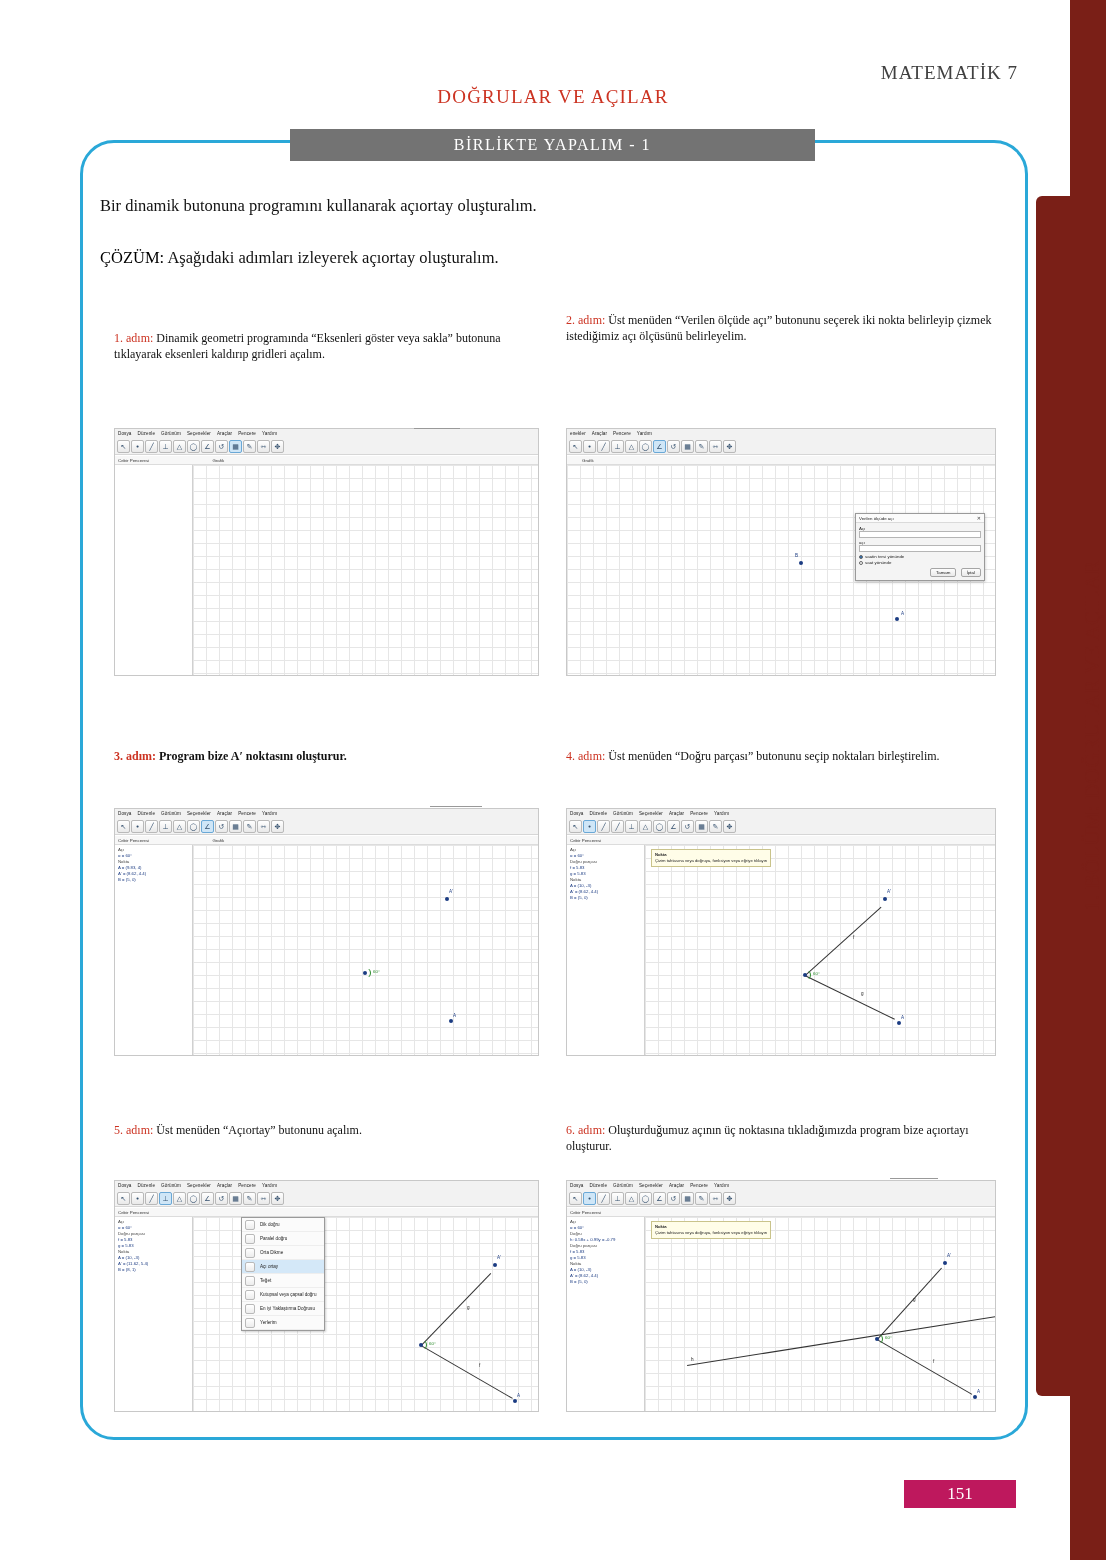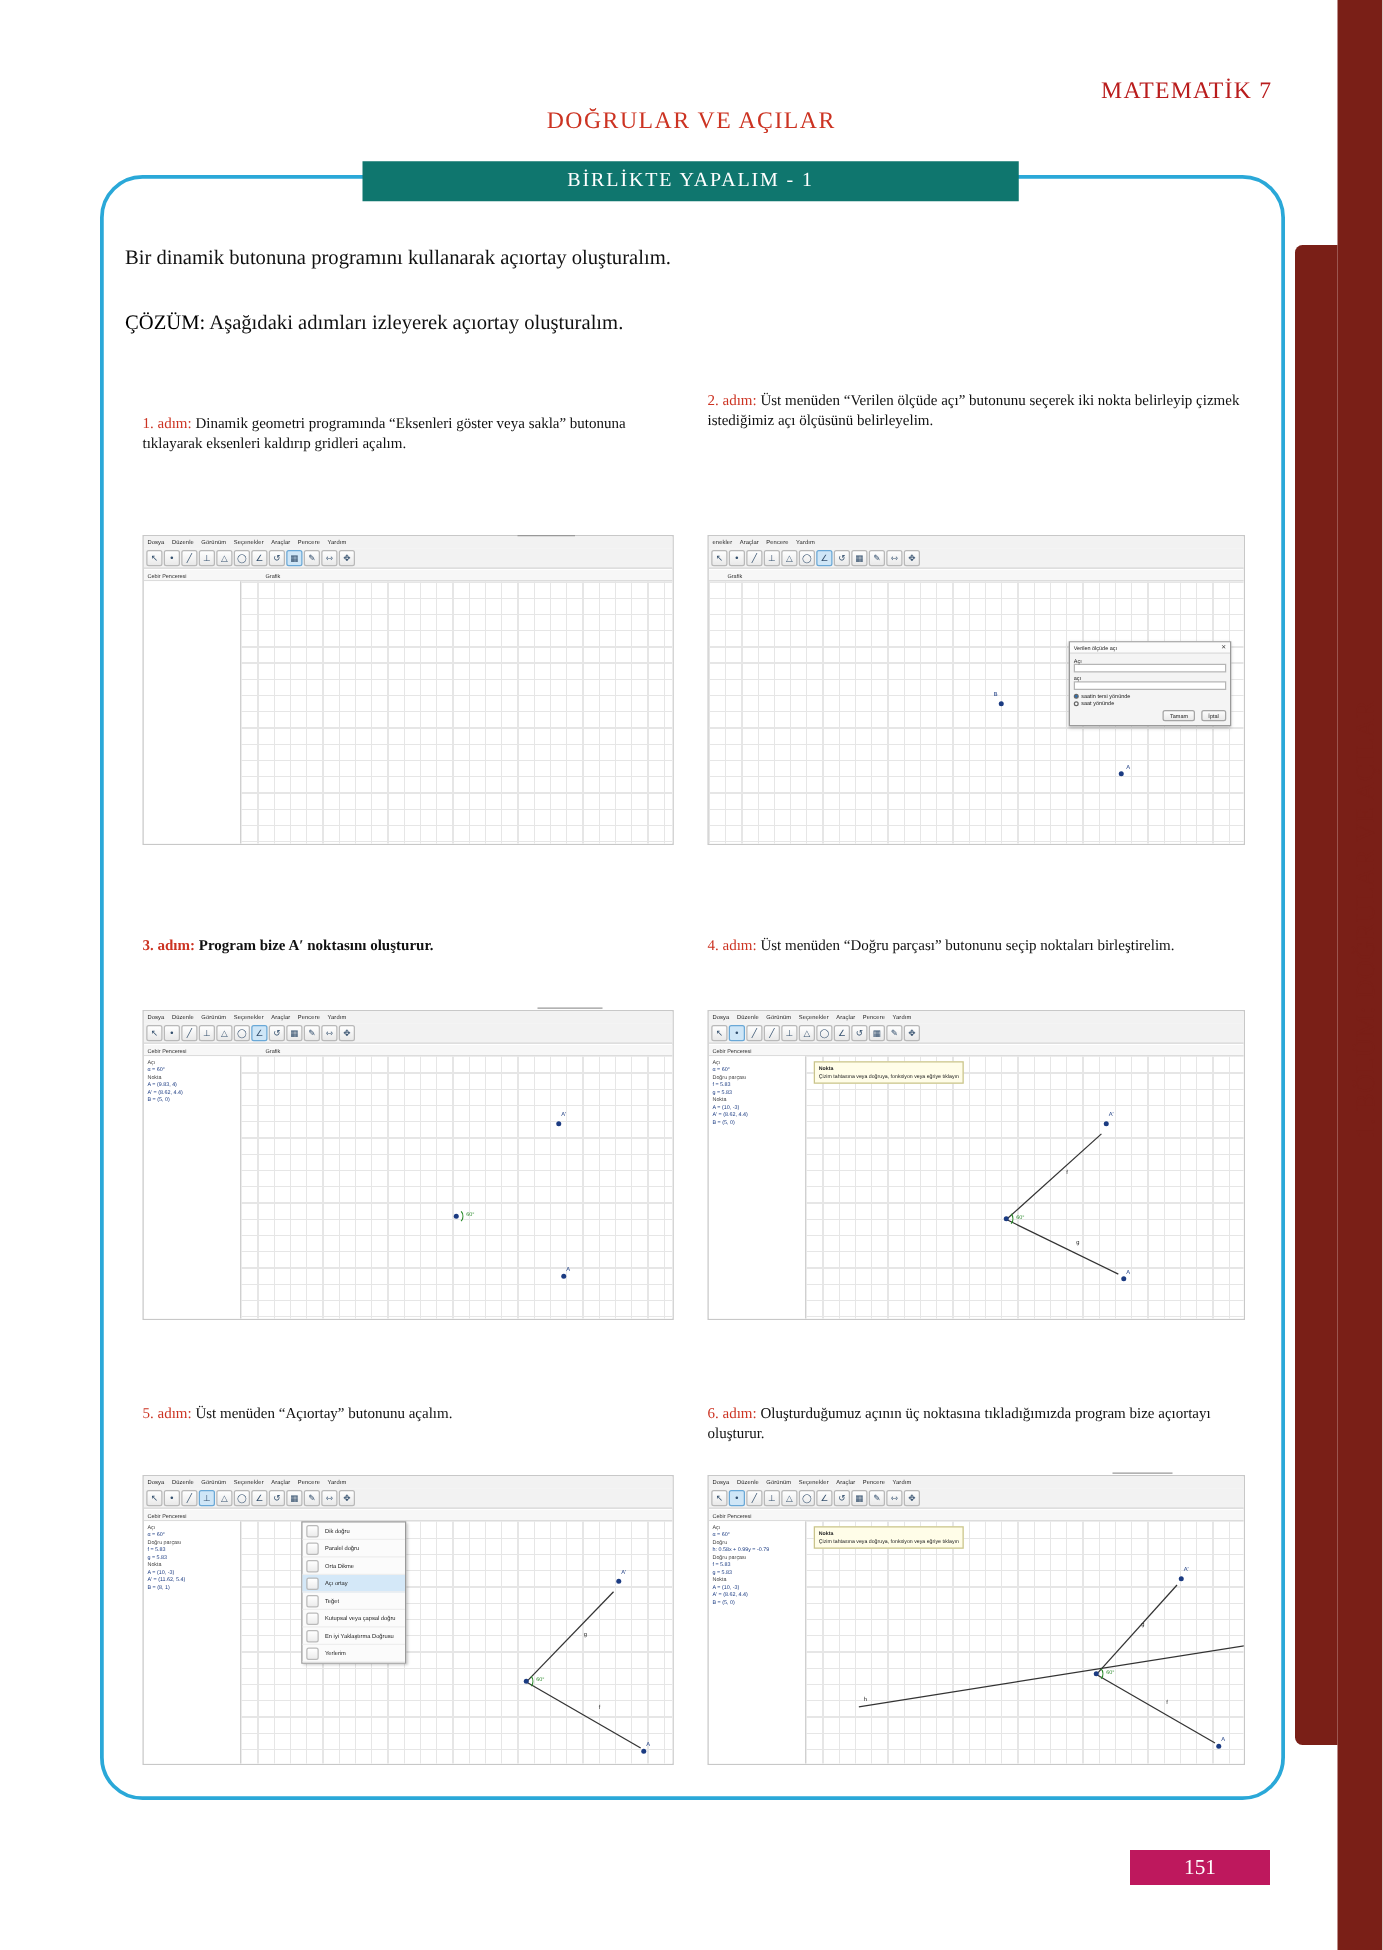--- a/index.html
+++ b/index.html
@@ -39,21 +39,21 @@
     white-space: nowrap;
     color: #7a1f17;
     font-size: 21px;
     letter-spacing: .4px;
     font-family: "Liberation Serif", serif;
   }
 
   .header-right {
     position: absolute;
     top: 62px; right: 88px;
-    color: #b91c1c;
+    color: #404040;
     font-size: 19px;
     letter-spacing: 1px;
     font-family: "Liberation Serif", serif;
   }
   .header-center {
     position: absolute;
     top: 86px; left: 0; width: 1106px;
     text-align: center;
     color: #cc3322;
     font-size: 19px;
@@ -67,21 +67,21 @@
     left: 80px; top: 140px;
     width: 948px; height: 1300px;
     border: 3px solid #2aa8d8;
     border-radius: 34px;
     background: #fff;
   }
   .banner {
     position: absolute;
     left: 290px; top: 129px;
     width: 525px; height: 32px;
-    background: #0f766e;
+    background: #737373;
     color: #fff;
     text-align: center;
     line-height: 32px;
     font-size: 16px;
     letter-spacing: 1.5px;
   }
 
   .intro {
     position: absolute;
     left: 100px; top: 196px;

